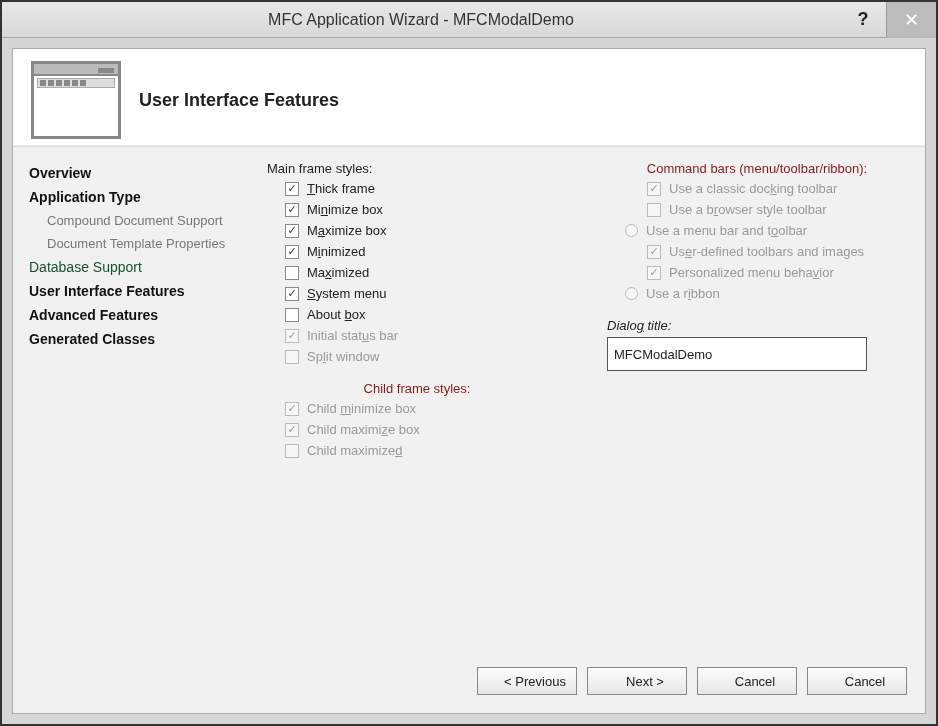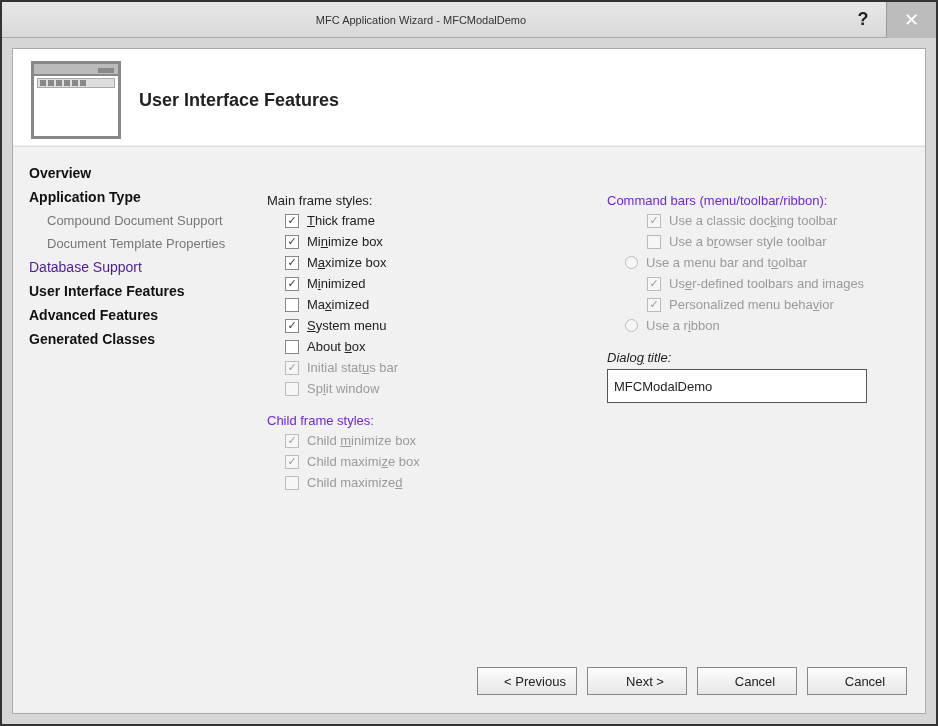--- a/index.html
+++ b/index.html
@@ -22,21 +22,21 @@
     height: 36px;
     background: linear-gradient(#e8e8e8, #d8d8d8);
     display: flex;
     align-items: center;
     position: relative;
     border-bottom: 1px solid #aaa;
   }
   .titlebar .title {
     flex: 1;
     text-align: center;
-    font-size: 11px;
+    font-size: 16px;
     color: #333;
   }
   .titlebar .ctl {
     width: 46px;
     height: 28px;
     display: flex;
     align-items: center;
     justify-content: center;
     font-size: 18px;
     color: #222;
@@ -116,21 +116,21 @@
     background: #f1f1f1;
     border-top: 1px solid #ddd;
   }
   .sidebar {
     width: 250px;
     padding: 14px 6px 14px 14px;
   }
   .sidebar .nav {
     display: block;
     padding: 4px 2px;
-    color: #4c1d95;
+    color: #14532d;
     font-size: 14px;
     cursor: pointer;
   }
   .sidebar .nav.bold {
     font-weight: bold;
     color: #111;
   }
   .sidebar .nav.child {
     padding-left: 20px;
     font-weight: normal;
@@ -140,30 +140,29 @@
   .main {
     flex: 1;
     display: flex;
     flex-direction: column;
     padding: 12px 18px 12px 4px;
   }
   .cols {
     flex: 1;
     display: flex;
     gap: 40px;
-    margin-top: 32px;
   }
   .col { flex: 1; }
   .grp-label {
     font-size: 13px;
     color: #222;
     margin-bottom: 2px;
     margin-top: 2px;
   }
-  .grp-label.disabled { color: #6d28d9; }
+  .grp-label.disabled { color: #7f1d1d; text-align: center; }
   .ck-row, .rd-row {
     display: flex;
     align-items: center;
     gap: 8px;
     padding: 3px 0 3px 18px;
     font-size: 13px;
   }
   .ck-row.sub, .rd-row.sub { padding-left: 40px; }
   .ck-row.disabled, .rd-row.disabled { color: #9a9a9a; }
   .ck-row .box {

